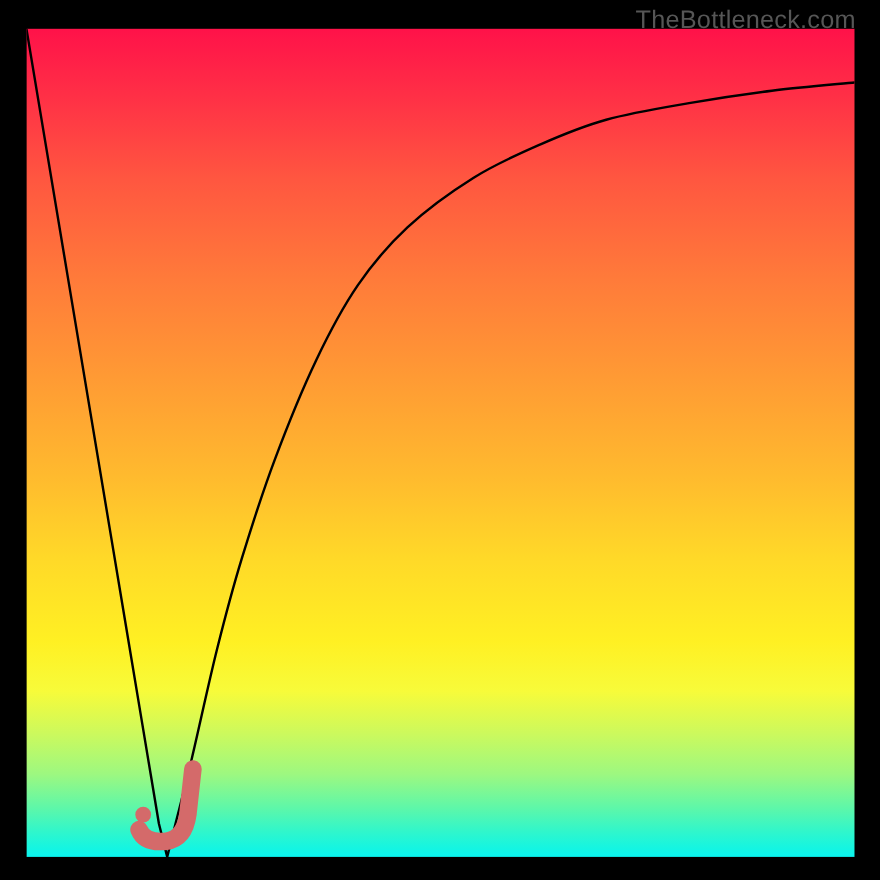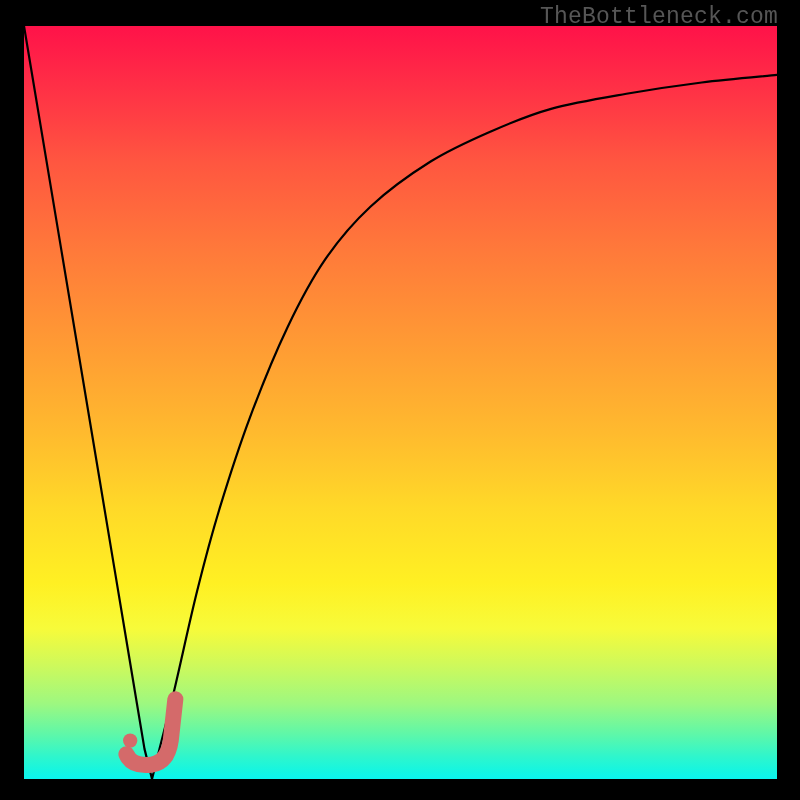--- a/index.html
+++ b/index.html
@@ -13,21 +13,21 @@
   .frame {
     position: relative;
     width: 800px;
     height: 800px;
     background: #000;
   }
   .watermark {
     position: absolute;
     top: 4px;
     right: 22px;
-    font-family: Liberation Mono, monospace;
+    font-family: Liberation Sans, sans-serif;
     font-size: 23px;
     font-weight: 500;
     color: #565656;
     letter-spacing: 0.2px;
     z-index: 10;
   }
   .plot {
     position: absolute;
     left: 24px;
     top: 26px;

